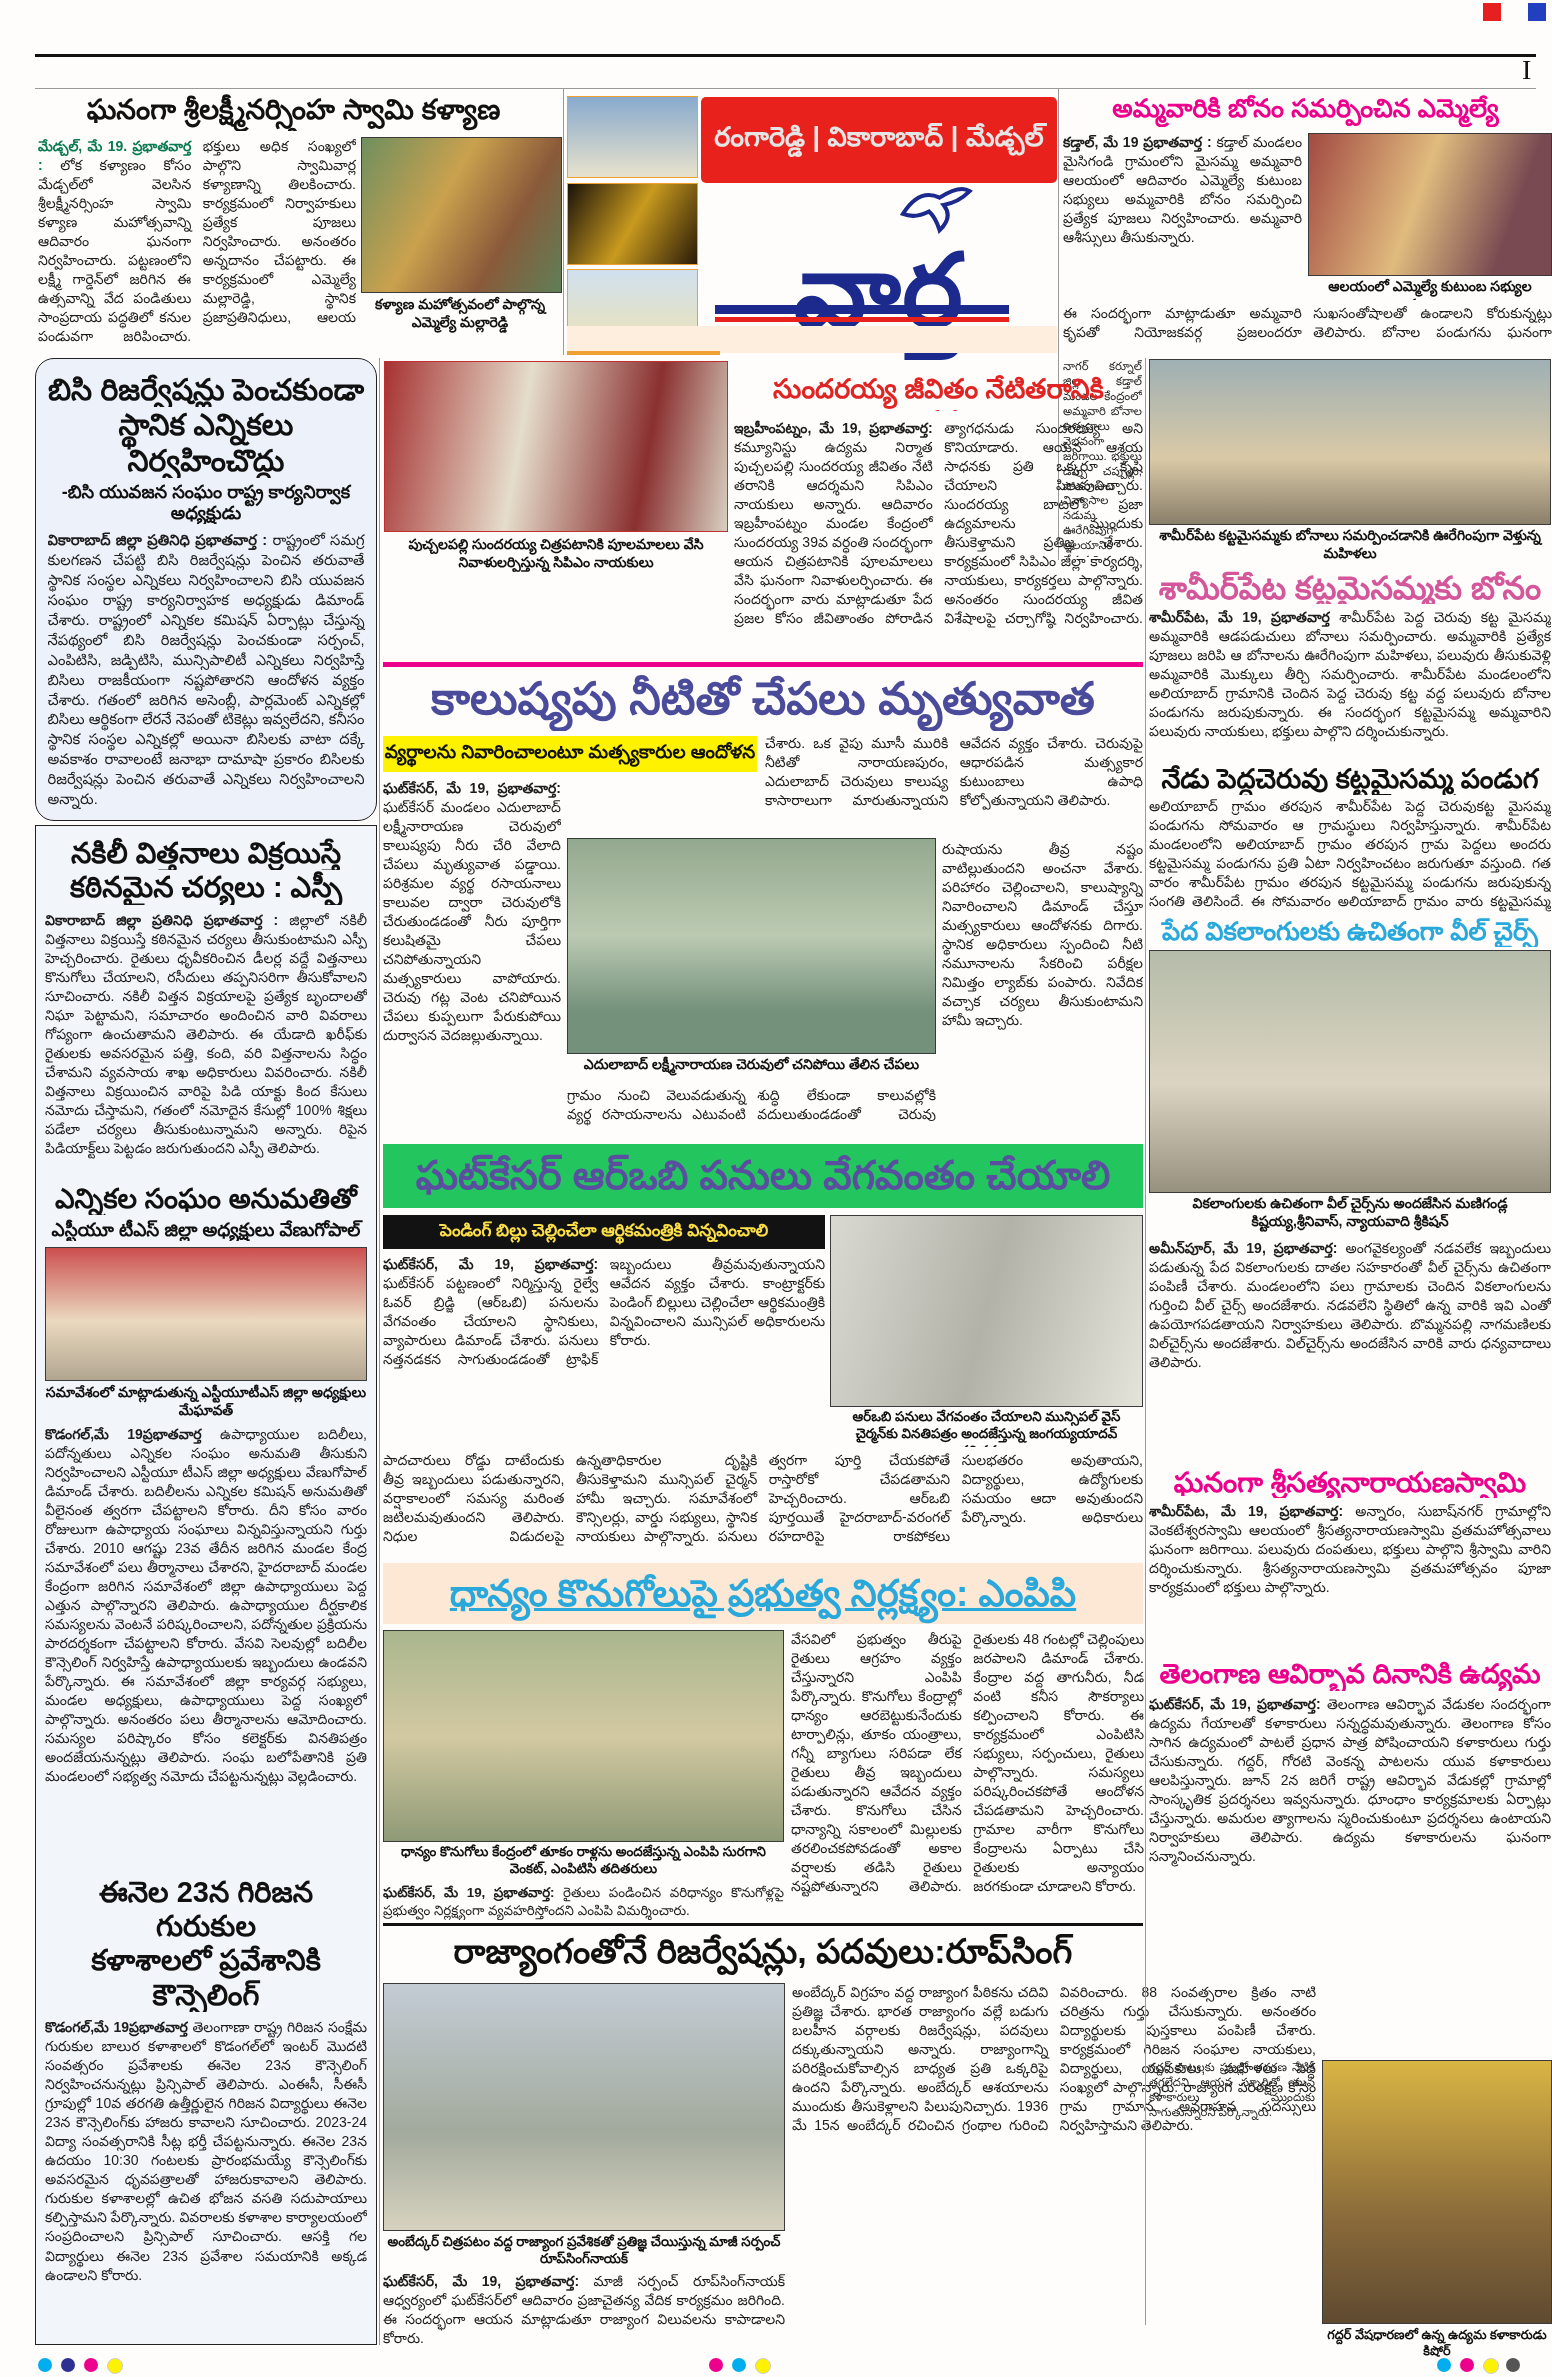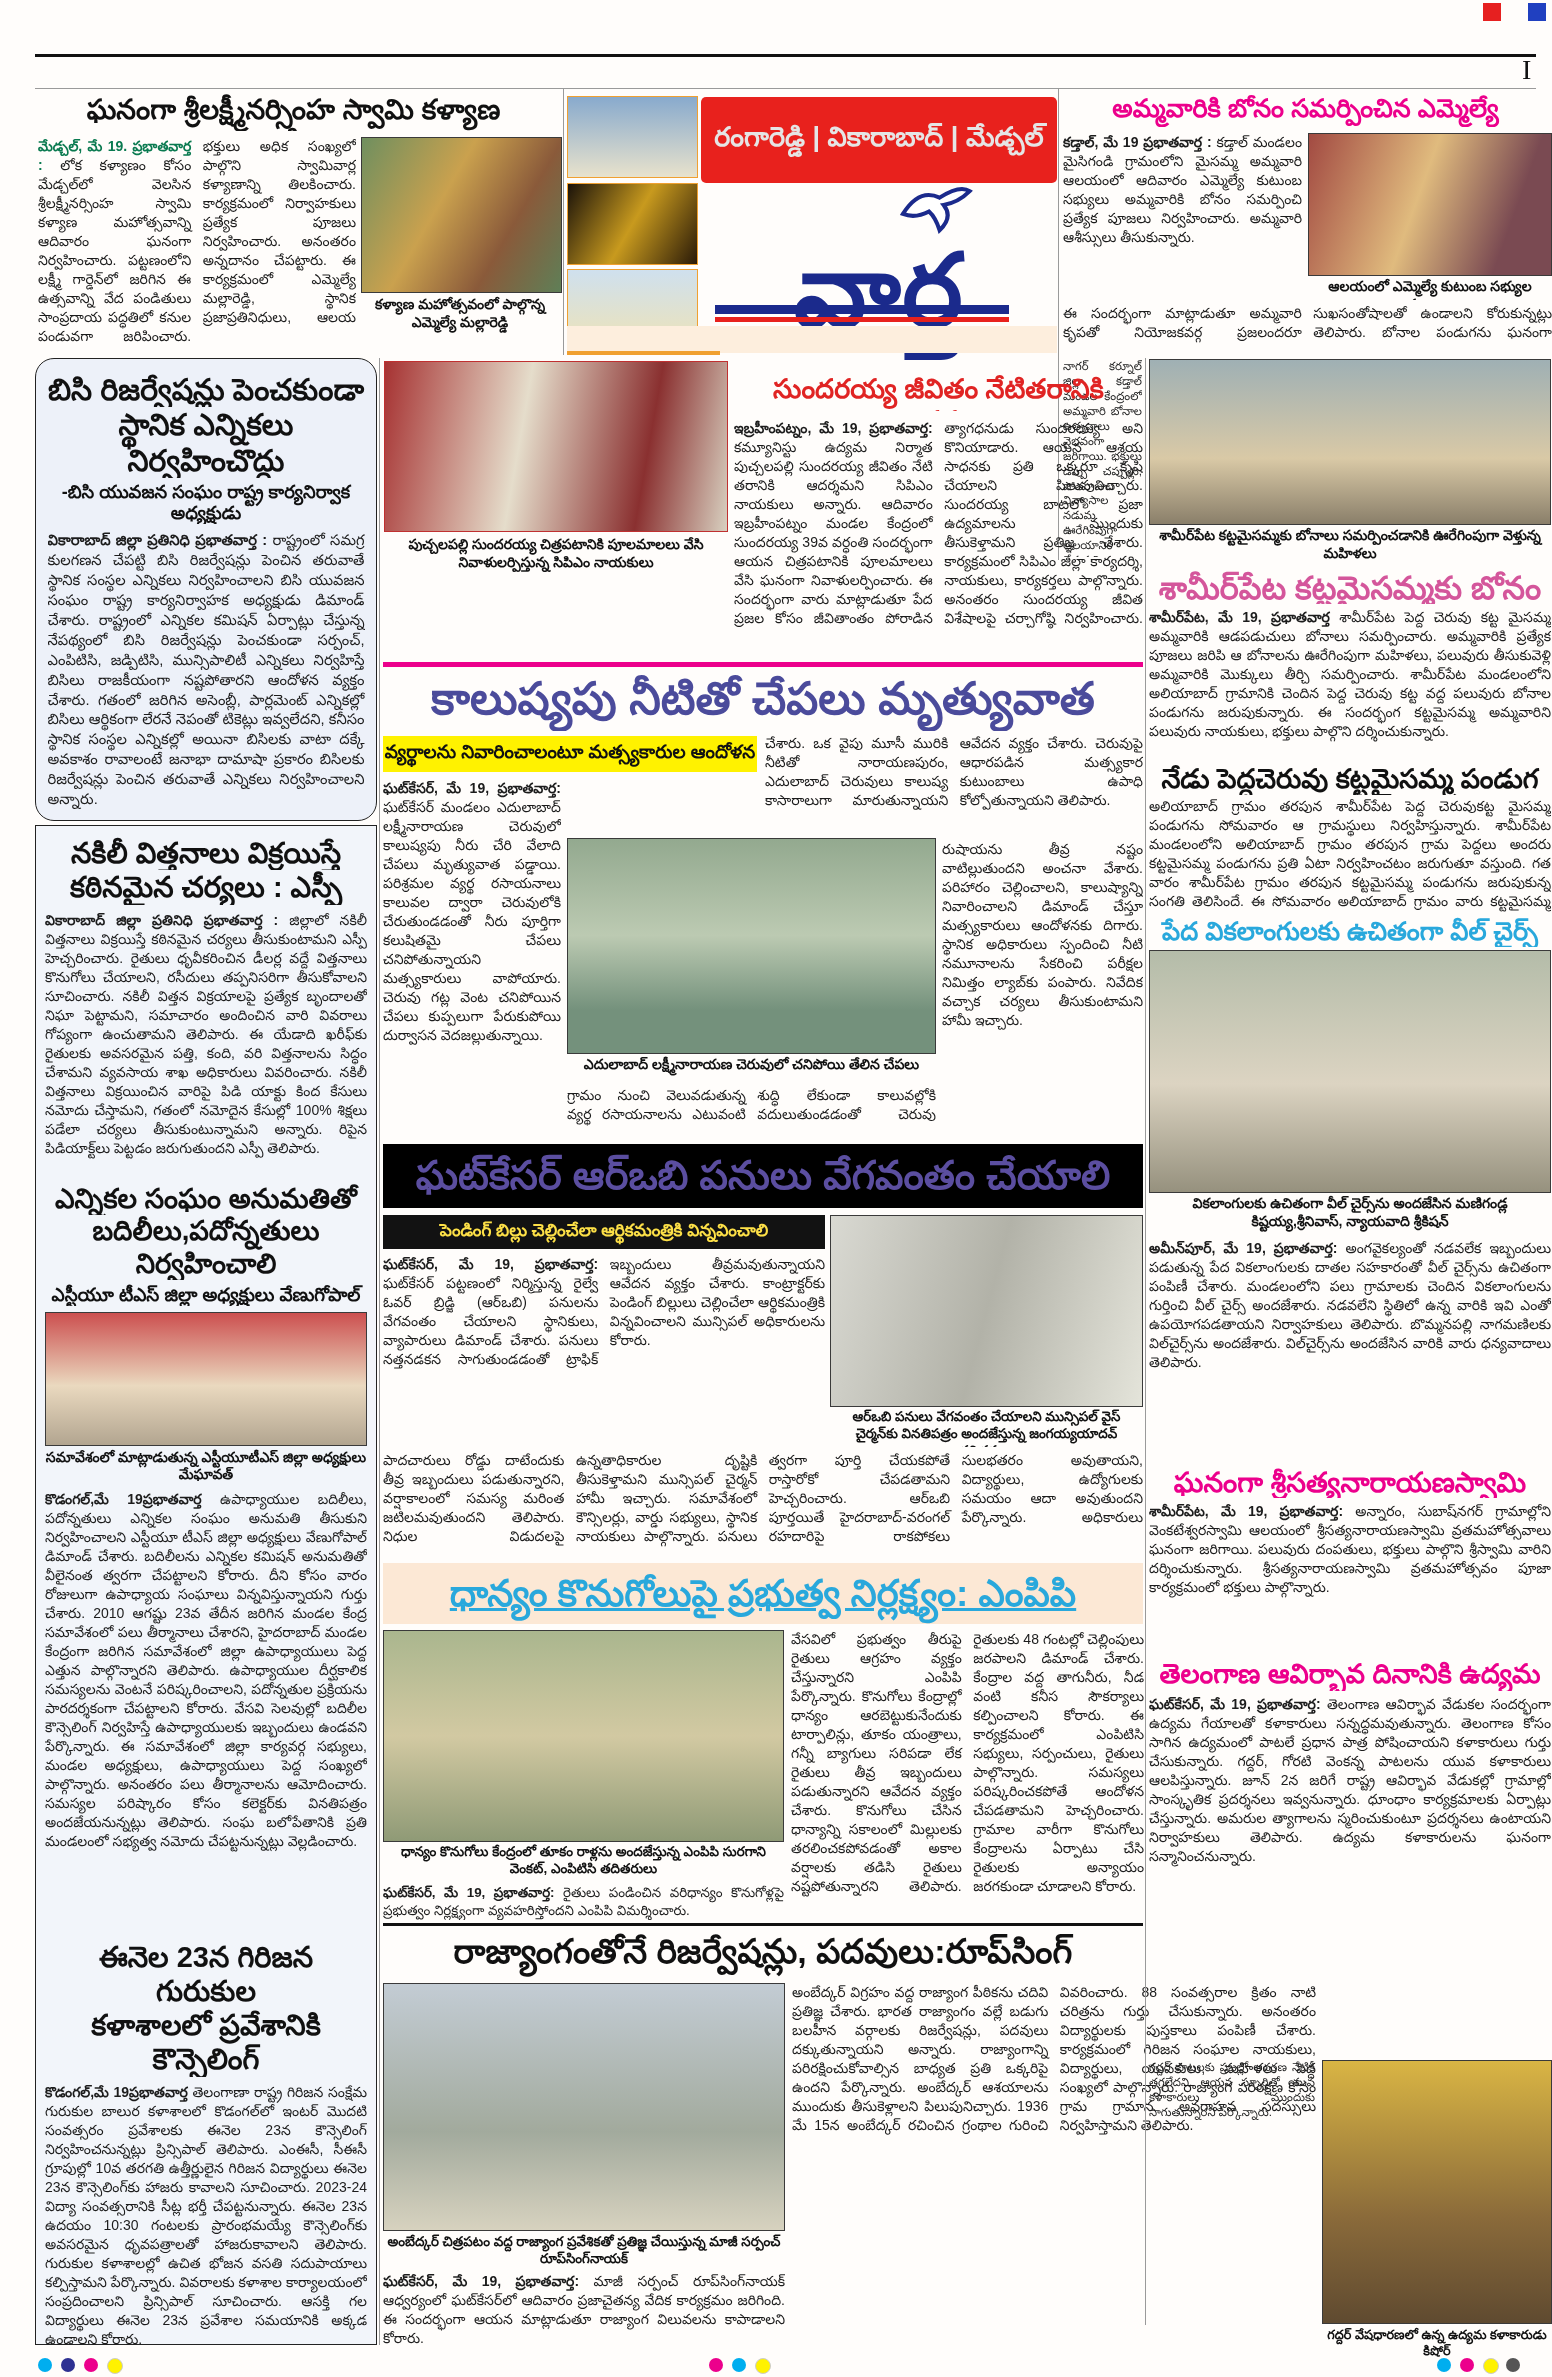--- a/index.html
+++ b/index.html
@@ -36,21 +36,21 @@
 
   .reg-dot{position:absolute;width:14px;height:14px;border-radius:50%;}
   .reg-sq{position:absolute;width:18px;height:18px;}
 
   .masthead-banner{background:#e8211d;border-radius:5.1px;color:#e5e5e5;display:flex;align-items:center;justify-content:center;}
   .logo-text{font-weight:700;color:#1b2a8c;letter-spacing:1.3px;}
   .bc-box{border:1.9px solid #222;border-radius:19px;background:#edf1f9;box-sizing:border-box;padding:12.8px 11.5px;}
   .rail-box{border:1.3px solid #222;background:#f2f5fa;box-sizing:border-box;padding:10.2px 9px;overflow:hidden;}
   .yellow-sub{background:#fff200;color:#111;display:flex;align-items:center;justify-content:center;font-weight:700;}
   .black-strip{background:#121212;color:#fde047;display:flex;align-items:center;justify-content:center;font-weight:700;}
-  .gray-band{background:#000000;display:flex;align-items:center;justify-content:center;}
+  .gray-band{background:#22c55e;display:flex;align-items:center;justify-content:center;}
   .peach-band{background:#fce8d5;display:flex;align-items:center;justify-content:center;}
 </style>
 </head>
 <body>
 
 <div class="page">
 
   <div class="abs" style="left:35px;top:54px;width:1501px;height:2.6px;background:#111;"></div>
   <div class="abs" style="left:1522px;top:54px;width:25.5px;height:31px;font-size:28px;font-family:'Liberation Serif',serif;">I</div>
   <div class="reg-sq" style="left:1483px;top:2.6px;background:#e62020;"></div>
@@ -115,21 +115,20 @@
     <div>
       <div class="hl" style="font-size:29px;">నకిలీ విత్తనాలు విక్రయిస్తే</div>
       <div class="hl" style="font-size:29px;">కఠినమైన చర్యలు : ఎస్పీ</div>
       <div class="body-text" style="height:263px;margin-top:6.4px;">
         <b class="dl">వికారాబాద్ జిల్లా ప్రతినిధి ప్రభాతవార్త :</b>
         <span>జిల్లాలో నకిలీ విత్తనాలు విక్రయిస్తే కఠినమైన చర్యలు తీసుకుంటామని ఎస్పీ హెచ్చరించారు. రైతులు ధృవీకరించిన డీలర్ల వద్దే విత్తనాలు కొనుగోలు చేయాలని, రసీదులు తప్పనిసరిగా తీసుకోవాలని సూచించారు. నకిలీ విత్తన విక్రయాలపై ప్రత్యేక బృందాలతో నిఘా పెట్టామని, సమాచారం అందించిన వారి వివరాలు గోప్యంగా ఉంచుతామని తెలిపారు. ఈ యేడాది ఖరీఫ్‌కు రైతులకు అవసరమైన పత్తి, కంది, వరి విత్తనాలను సిద్ధం చేశామని వ్యవసాయ శాఖ అధికారులు వివరించారు. నకిలీ విత్తనాలు విక్రయించిన వారిపై పిడి యాక్టు కింద కేసులు నమోదు చేస్తామని, గతంలో నమోదైన కేసుల్లో 100% శిక్షలు పడేలా చర్యలు తీసుకుంటున్నామని అన్నారు. రిపైన పిడియాక్ట్‌లు పెట్టడం జరుగుతుందని ఎస్పీ తెలిపారు.</span>
       </div>
     </div>
     <div>
       <div class="hl" style="font-size:27.5px;margin-top:9px;">ఎన్నికల సంఘం అనుమతితో</div>
-      <div class="hl" style="font-size:27.5px;">బదిలీలు,పదోన్నతులు నిర్వహించాలి</div>
       <div class="hl" style="font-size:18.5px;margin-top:3.8px;">ఎస్టీయూ టీఎస్ జిల్లా అధ్యక్షులు వేణుగోపాల్</div>
       <div class="photo ph-stuts" style="position:relative;left:0;top:0;width:100%;height:134px;margin-top:6.4px;"></div>
       <div class="cap" style="height:37px;margin-top:2.6px;">సమావేశంలో మాట్లాడుతున్న ఎస్టీయూటీఎస్ జిల్లా అధ్యక్షులు మేఘావత్</div>
       <div class="body-text" style="height:441px;margin-top:3.8px;">
         <b class="dl">కొడంగల్,మే 19ప్రభాతవార్త</b>
         <span>ఉపాధ్యాయుల బదిలీలు, పదోన్నతులు ఎన్నికల సంఘం అనుమతి తీసుకుని నిర్వహించాలని ఎస్టీయూ టీఎస్ జిల్లా అధ్యక్షులు వేణుగోపాల్ డిమాండ్ చేశారు. బదిలీలను ఎన్నికల కమిషన్ అనుమతితో వీలైనంత త్వరగా చేపట్టాలని కోరారు. దీని కోసం వారం రోజులుగా ఉపాధ్యాయ సంఘాలు విన్నవిస్తున్నాయని గుర్తు చేశారు. 2010 ఆగష్టు 23వ తేదీన జరిగిన మండల కేంద్ర సమావేశంలో పలు తీర్మానాలు చేశారని, హైదరాబాద్ మండల కేంద్రంగా జరిగిన సమావేశంలో జిల్లా ఉపాధ్యాయులు పెద్ద ఎత్తున పాల్గొన్నారని తెలిపారు. ఉపాధ్యాయుల దీర్ఘకాలిక సమస్యలను వెంటనే పరిష్కరించాలని, పదోన్నతుల ప్రక్రియను పారదర్శకంగా చేపట్టాలని కోరారు. వేసవి సెలవుల్లో బదిలీల కౌన్సెలింగ్ నిర్వహిస్తే ఉపాధ్యాయులకు ఇబ్బందులు ఉండవని పేర్కొన్నారు. ఈ సమావేశంలో జిల్లా కార్యవర్గ సభ్యులు, మండల అధ్యక్షులు, ఉపాధ్యాయులు పెద్ద సంఖ్యలో పాల్గొన్నారు. అనంతరం పలు తీర్మానాలను ఆమోదించారు. సమస్యల పరిష్కారం కోసం కలెక్టర్‌కు వినతిపత్రం అందజేయనున్నట్లు తెలిపారు. సంఘ బలోపేతానికి ప్రతి మండలంలో సభ్యత్వ నమోదు చేపట్టనున్నట్లు వెల్లడించారు.</span>
       </div>
     </div>
     <div>
       <div class="hl" style="font-size:29px;margin-top:9px;">ఈనెల 23న గిరిజన గురుకుల</div>

